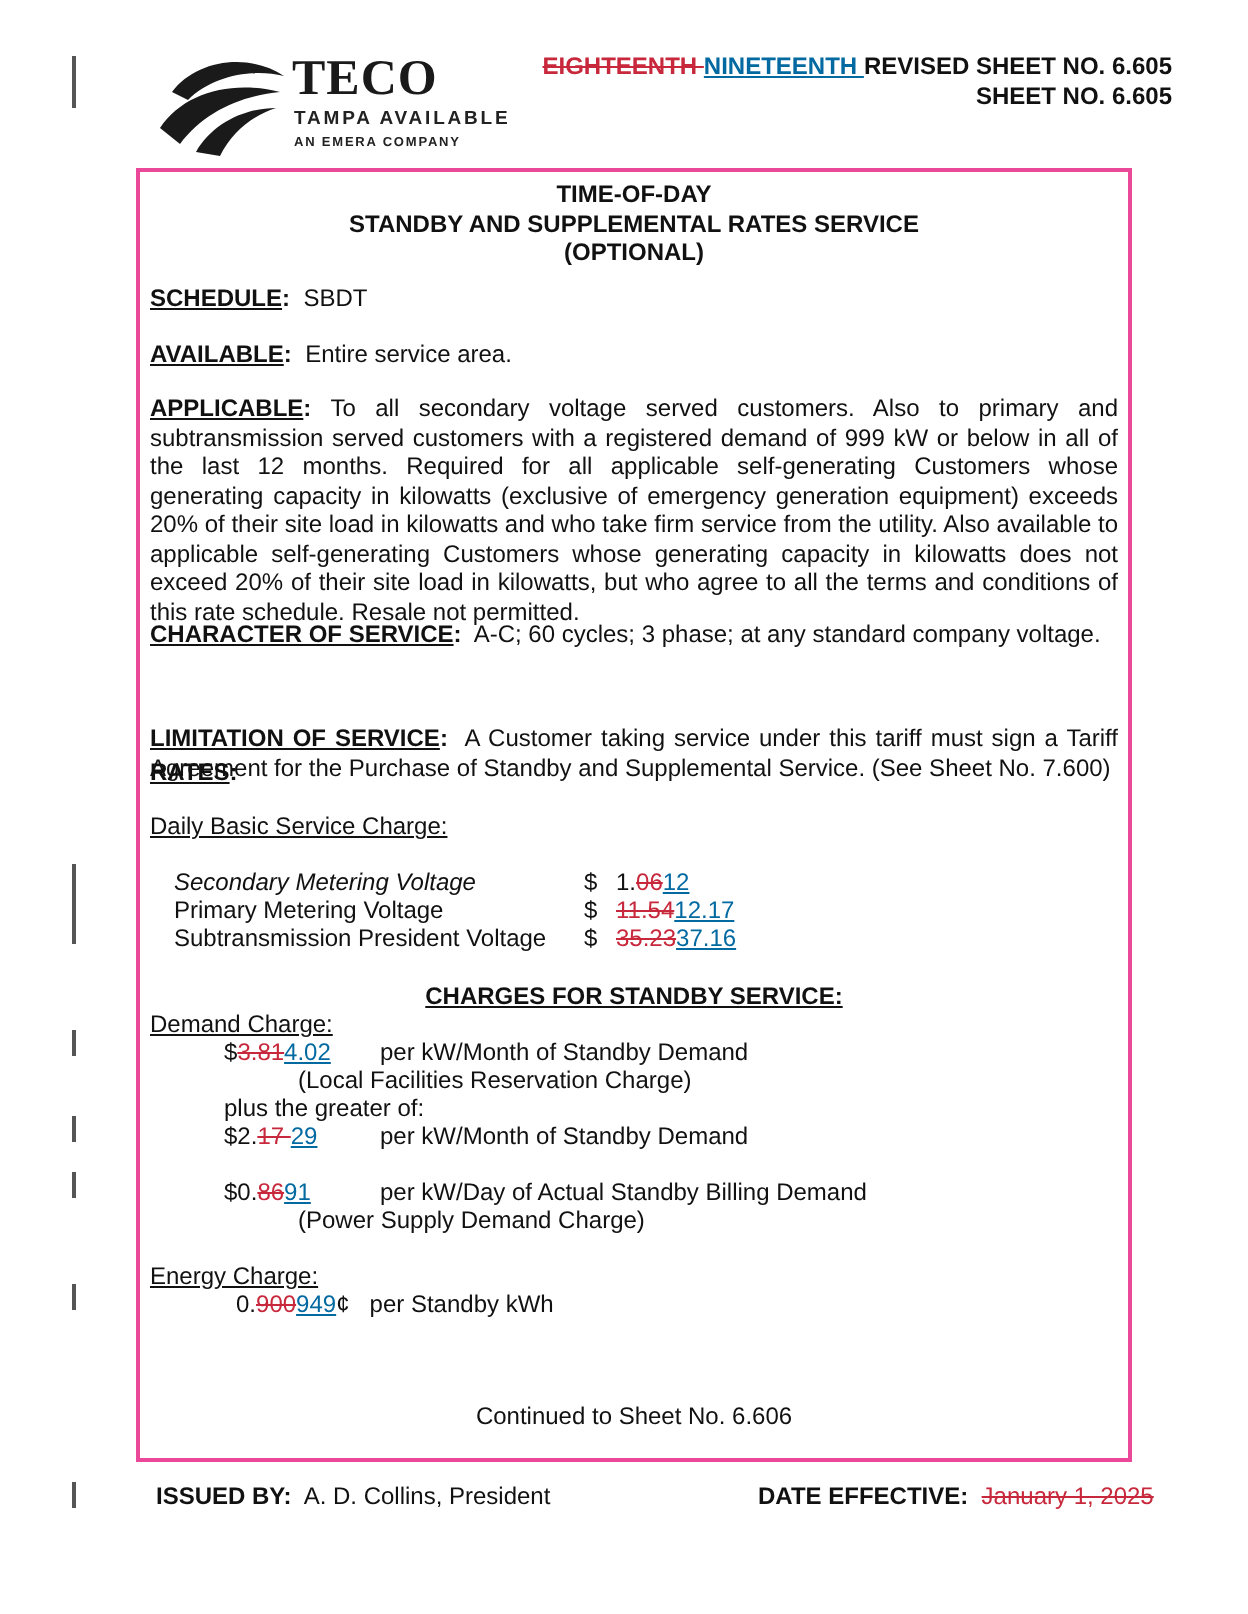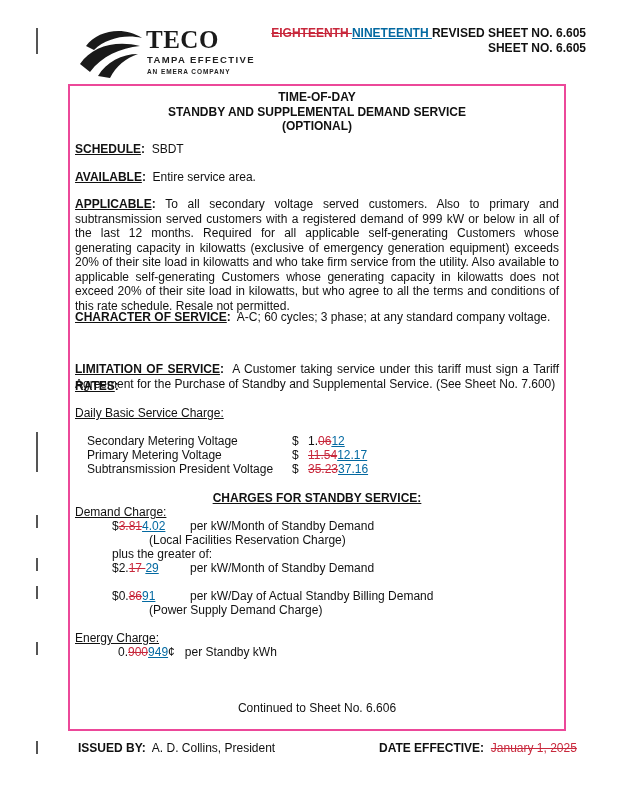--- a/index.html
+++ b/index.html
@@ -34,52 +34,52 @@
 <div class="bar" style="top:642px;height:13px;"></div>
 <div class="bar" style="top:741px;height:13px;"></div>
 
 <div class="abs logo">
   <svg width="68" height="56" viewBox="0 0 68 56" style="position:absolute;left:0;top:0;">
     <path d="M10 22 C 22 6, 48 2, 66 14 C 50 10, 30 14, 18 26 Z" fill="#1a1a1a"></path>
     <path d="M4 40 C 16 22, 40 16, 64 22 C 44 24, 26 32, 14 48 Z" fill="#1a1a1a"></path>
     <path d="M22 52 C 30 38, 46 30, 62 30 C 50 34, 40 42, 34 54 Z" fill="#1a1a1a"></path>
   </svg>
   <div class="tx">TECO</div>
-  <div class="tx2">TAMPA EFFECTIVE</div>
+  <div class="tx2">TAMPA AVAILABLE</div>
   <div class="tx3">AN EMERA COMPANY</div>
 </div>
 
 <div class="abs hdr">
   <div><span class="del">EIGHTEENTH </span><span class="ins">NINETEENTH </span><span>REVISED SHEET NO. 6.605</span></div>
   <div>SHEET NO. 6.605</div>
 </div>
 
 <div class="abs box">
   <div class="title" style="top:4px;">
     <div>TIME-OF-DAY</div>
-    <div>STANDBY AND SUPPLEMENTAL DEMAND SERVICE</div>
+    <div>STANDBY AND SUPPLEMENTAL RATES SERVICE</div>
     <div>(OPTIONAL)</div>
   </div>
 
   <div class="p" style="top:56px;"><span class="lbl">SCHEDULE</span><b>:</b>&nbsp; <span>SBDT</span></div>
 
   <div class="p" style="top:84px;"><span class="lbl">AVAILABLE</span><b>:</b>&nbsp; <span>Entire service area.</span></div>
 
   <div class="p" style="top:111px;"><span class="lbl">APPLICABLE</span><b>:</b> <span>To all secondary voltage served customers. Also to primary and subtransmission served customers with a registered demand of 999 kW or below in all of the last 12 months. Required for all applicable self-generating Customers whose generating capacity in kilowatts (exclusive of emergency generation equipment) exceeds 20% of their site load in kilowatts and who take firm service from the utility.  Also available to applicable self-generating Customers whose generating capacity in kilowatts does not exceed 20% of their site load in kilowatts, but who agree to all the terms and conditions of this rate schedule.  Resale not permitted.</span></div>
 
   <div class="p" style="top:224px;"><span class="lbl">CHARACTER OF SERVICE</span><b>:</b>&nbsp; <span>A-C; 60 cycles; 3 phase; at any standard company voltage.</span></div>
 
   <div class="p" style="top:252px;margin-top:24px;"><span class="lbl">LIMITATION OF SERVICE</span><b>:</b>&nbsp; <span>A Customer taking service under this tariff must sign a Tariff Agreement for the Purchase of   Standby and Supplemental Service.  (See Sheet No. 7.600)</span></div>
 
   <div class="p" style="top:293px;"><span class="lbl">RATES</span><b>:</b></div>
 
   <div class="row u" style="left:5px;top:320px;">Daily Basic Service Charge:</div>
 
   <div class="row" style="left:17px;top:348px;">
-    <span style="display:inline-block;width:205px;">Secondary Metering Voltage</span><span style="display:inline-block;width:16px;">$</span><span>1.</span><span class="del">06</span><span class="ins">12</span>
+    <span style="display:inline-block;width:205px;font-style:italic;">Secondary Metering Voltage</span><span style="display:inline-block;width:16px;">$</span><span>1.</span><span class="del">06</span><span class="ins">12</span>
   </div>
   <div class="row" style="left:17px;top:362px;">
     <span style="display:inline-block;width:205px;">Primary Metering Voltage</span><span style="display:inline-block;width:16px;">$</span><span class="del">11.54</span><span class="ins">12.17</span>
   </div>
   <div class="row" style="left:17px;top:376px;">
     <span style="display:inline-block;width:205px;">Subtransmission President Voltage</span><span style="display:inline-block;width:16px;">$</span><span class="del">35.23</span><span class="ins">37.16</span>
   </div>
 
   <div class="row" style="left:0;right:0;text-align:center;top:405px;font-weight:bold;text-decoration:underline;">CHARGES FOR STANDBY SERVICE:</div>
 

